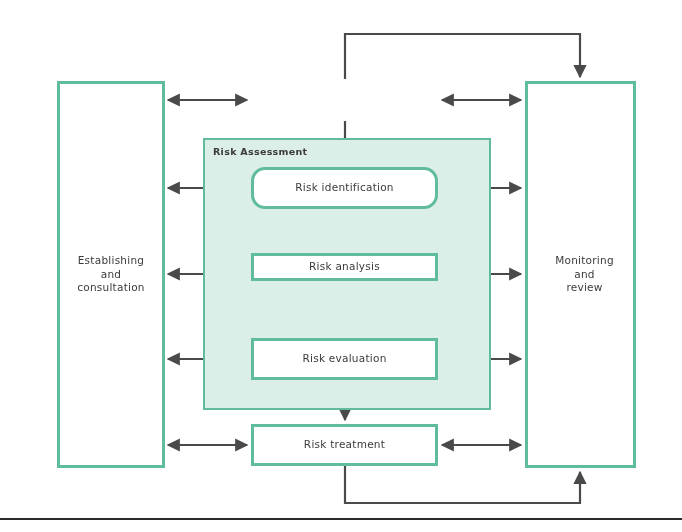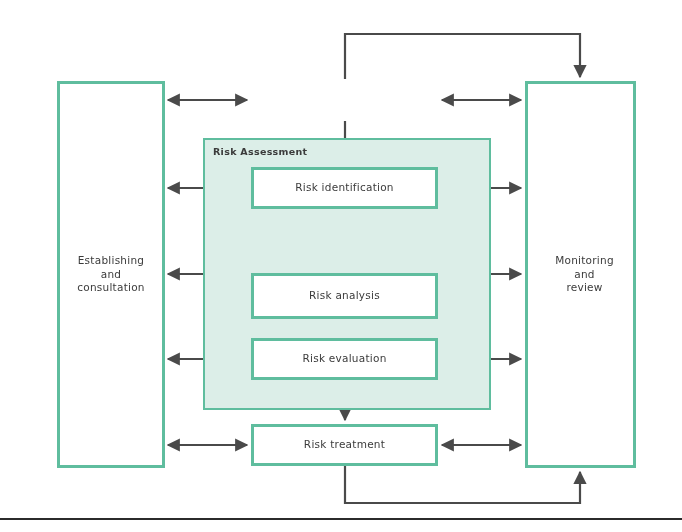--- a/index.html
+++ b/index.html
@@ -64,22 +64,22 @@
     position: absolute;
     font-size: 9.5px;
     font-weight: bold;
     color: #3b3b3b;
     letter-spacing: 0.3px;
     z-index: 2;
   }
 
   
   #node-establishing   { left: 251px; top: 79px;  width: 187px; height: 42px; }
-  #node-identification { left: 251px; top: 167px; width: 187px; height: 42px; }
-  #node-analysis       { left: 251px; top: 253px; width: 187px; height: 46px; margin-top: 20px; }
+  #node-identification { left: 251px; top: 167px; width: 187px; height: 42px; border-radius: 14px; }
+  #node-analysis       { left: 251px; top: 253px; width: 187px; height: 28px; }
   #node-evaluation     { left: 251px; top: 338px; width: 187px; height: 42px; }
   #node-treatment      { left: 251px; top: 424px; width: 187px; height: 42px; justify-content: center; }
 
   #node-communication  { left: 57px;  top: 81px;  width: 108px; height: 387px; }
   #node-monitoring     { left: 525px; top: 81px;  width: 111px; height: 387px; padding-left: 8px; }
 
   #group-risk-assessment { left: 203px; top: 138px; width: 288px; height: 272px; }
   #label-risk-assessment { left: 213px; top: 146px; }
 
   #bottom-rule {

